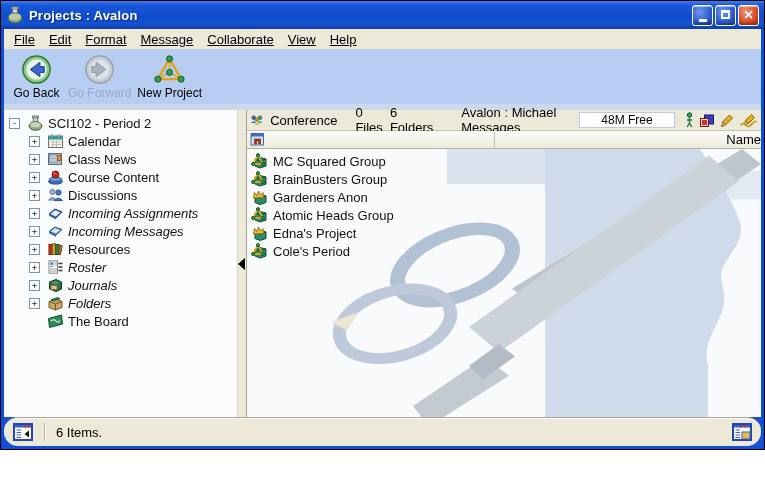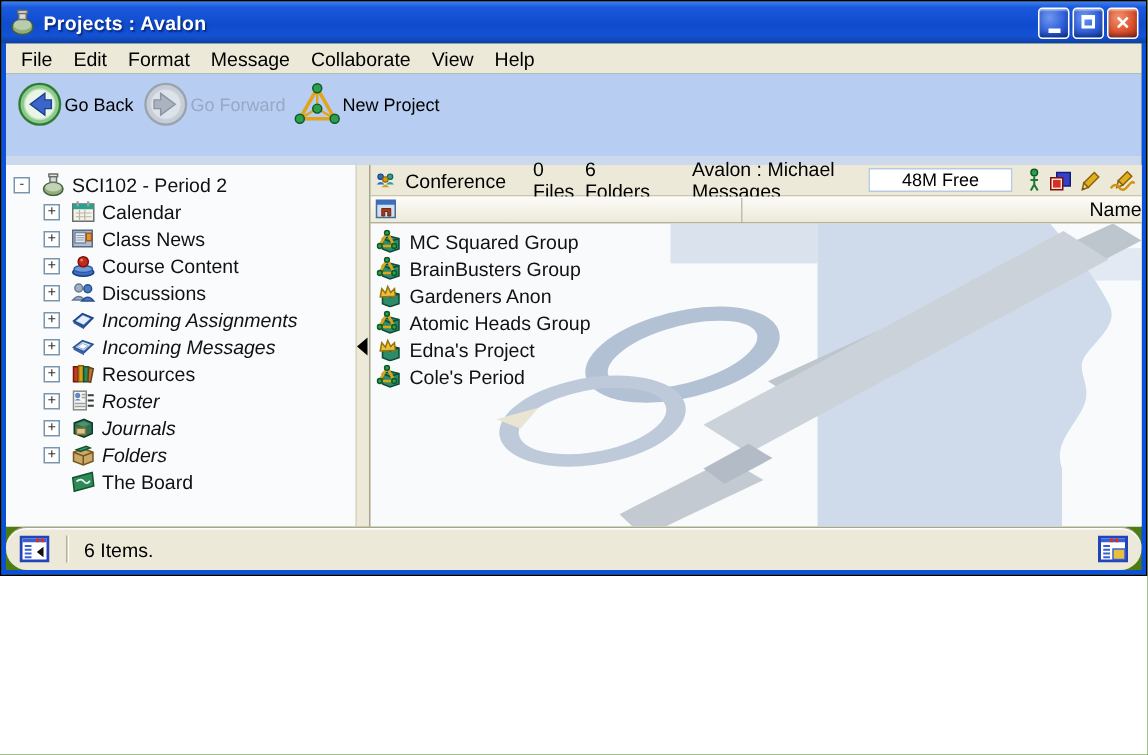--- a/index.html
+++ b/index.html
@@ -1,23 +1,23 @@
 <!DOCTYPE html>
 <html><head>
 <meta charset="utf-8">
 <style>
   * { box-sizing: border-box; margin: 0; padding: 0; }
   html,body { background:#fff; }
   body { font-family:"Liberation Sans", sans-serif; }
 
   .window {
-    width:765px; height:384px;
+    width:765px; height:450px;
     border:1px solid #000;
     display:flex; flex-direction:column;
-    background:#4d7c0f;
+    background:#1d4ed8;
   }
 
   
   .titlebar {
     height:28px; flex:0 0 28px;
     background:linear-gradient(180deg,#3f7ef0 0%,#1a59dc 14%,#0f4bcd 55%,#1452d4 82%,#0c3da4 100%);
     display:flex; align-items:center; padding:0 5px; gap:5px;
   }
   .titlebar .app-icon { width:18px; height:18px; flex:0 0 18px; }
   .title-text {
@@ -35,32 +35,32 @@
   }
   .win-btn.blue { background:radial-gradient(circle at 35% 30%,#6f97ef,#2a5bd7 60%,#16409e); }
   .win-btn.red  { background:radial-gradient(circle at 35% 30%,#f0926f,#da4e28 60%,#a82c10); }
   .glyph-min { display:block; width:8px; height:3px; background:#fff; margin:13px auto 0; }
   .glyph-max { display:block; width:9px; height:9px; border:2px solid #fff; border-top-width:3px; margin:4px auto 0; }
 
   
   .menubar {
     height:20px; flex:0 0 20px; background:#ece9d8;
     display:flex; align-items:center; padding-left:3px;
-    font-size:13px; color:#000;
+    font-size:13px; color:#000;text-decoration:underline;
   }
   .menu-item { padding:1px 7px; cursor:default; }
 
   
   .toolbar {
     height:55px; flex:0 0 55px; background:#b7cdf1;
     display:flex; align-items:flex-start; padding:3px 2px 0 4px;
   }
   .tool-btn {
     min-width:57px; padding:2px 3px 1px;
-    display:flex; flex-direction:row; align-items:center; gap:1px;
+    display:flex; flex-direction:column; align-items:center; gap:1px;
     font-size:12px; color:#000; cursor:default;
   }
   .tool-btn .ticon { width:31px; height:31px; }
   .tool-btn.disabled { color:#98a8c6; }
   .toolbar-strip { height:6px; flex:0 0 6px; background:#ccd9ec; }
 
   
   .main { flex:1 1 auto; min-height:0; display:flex; background:#ece9d8; }
 
   .tree-panel {

